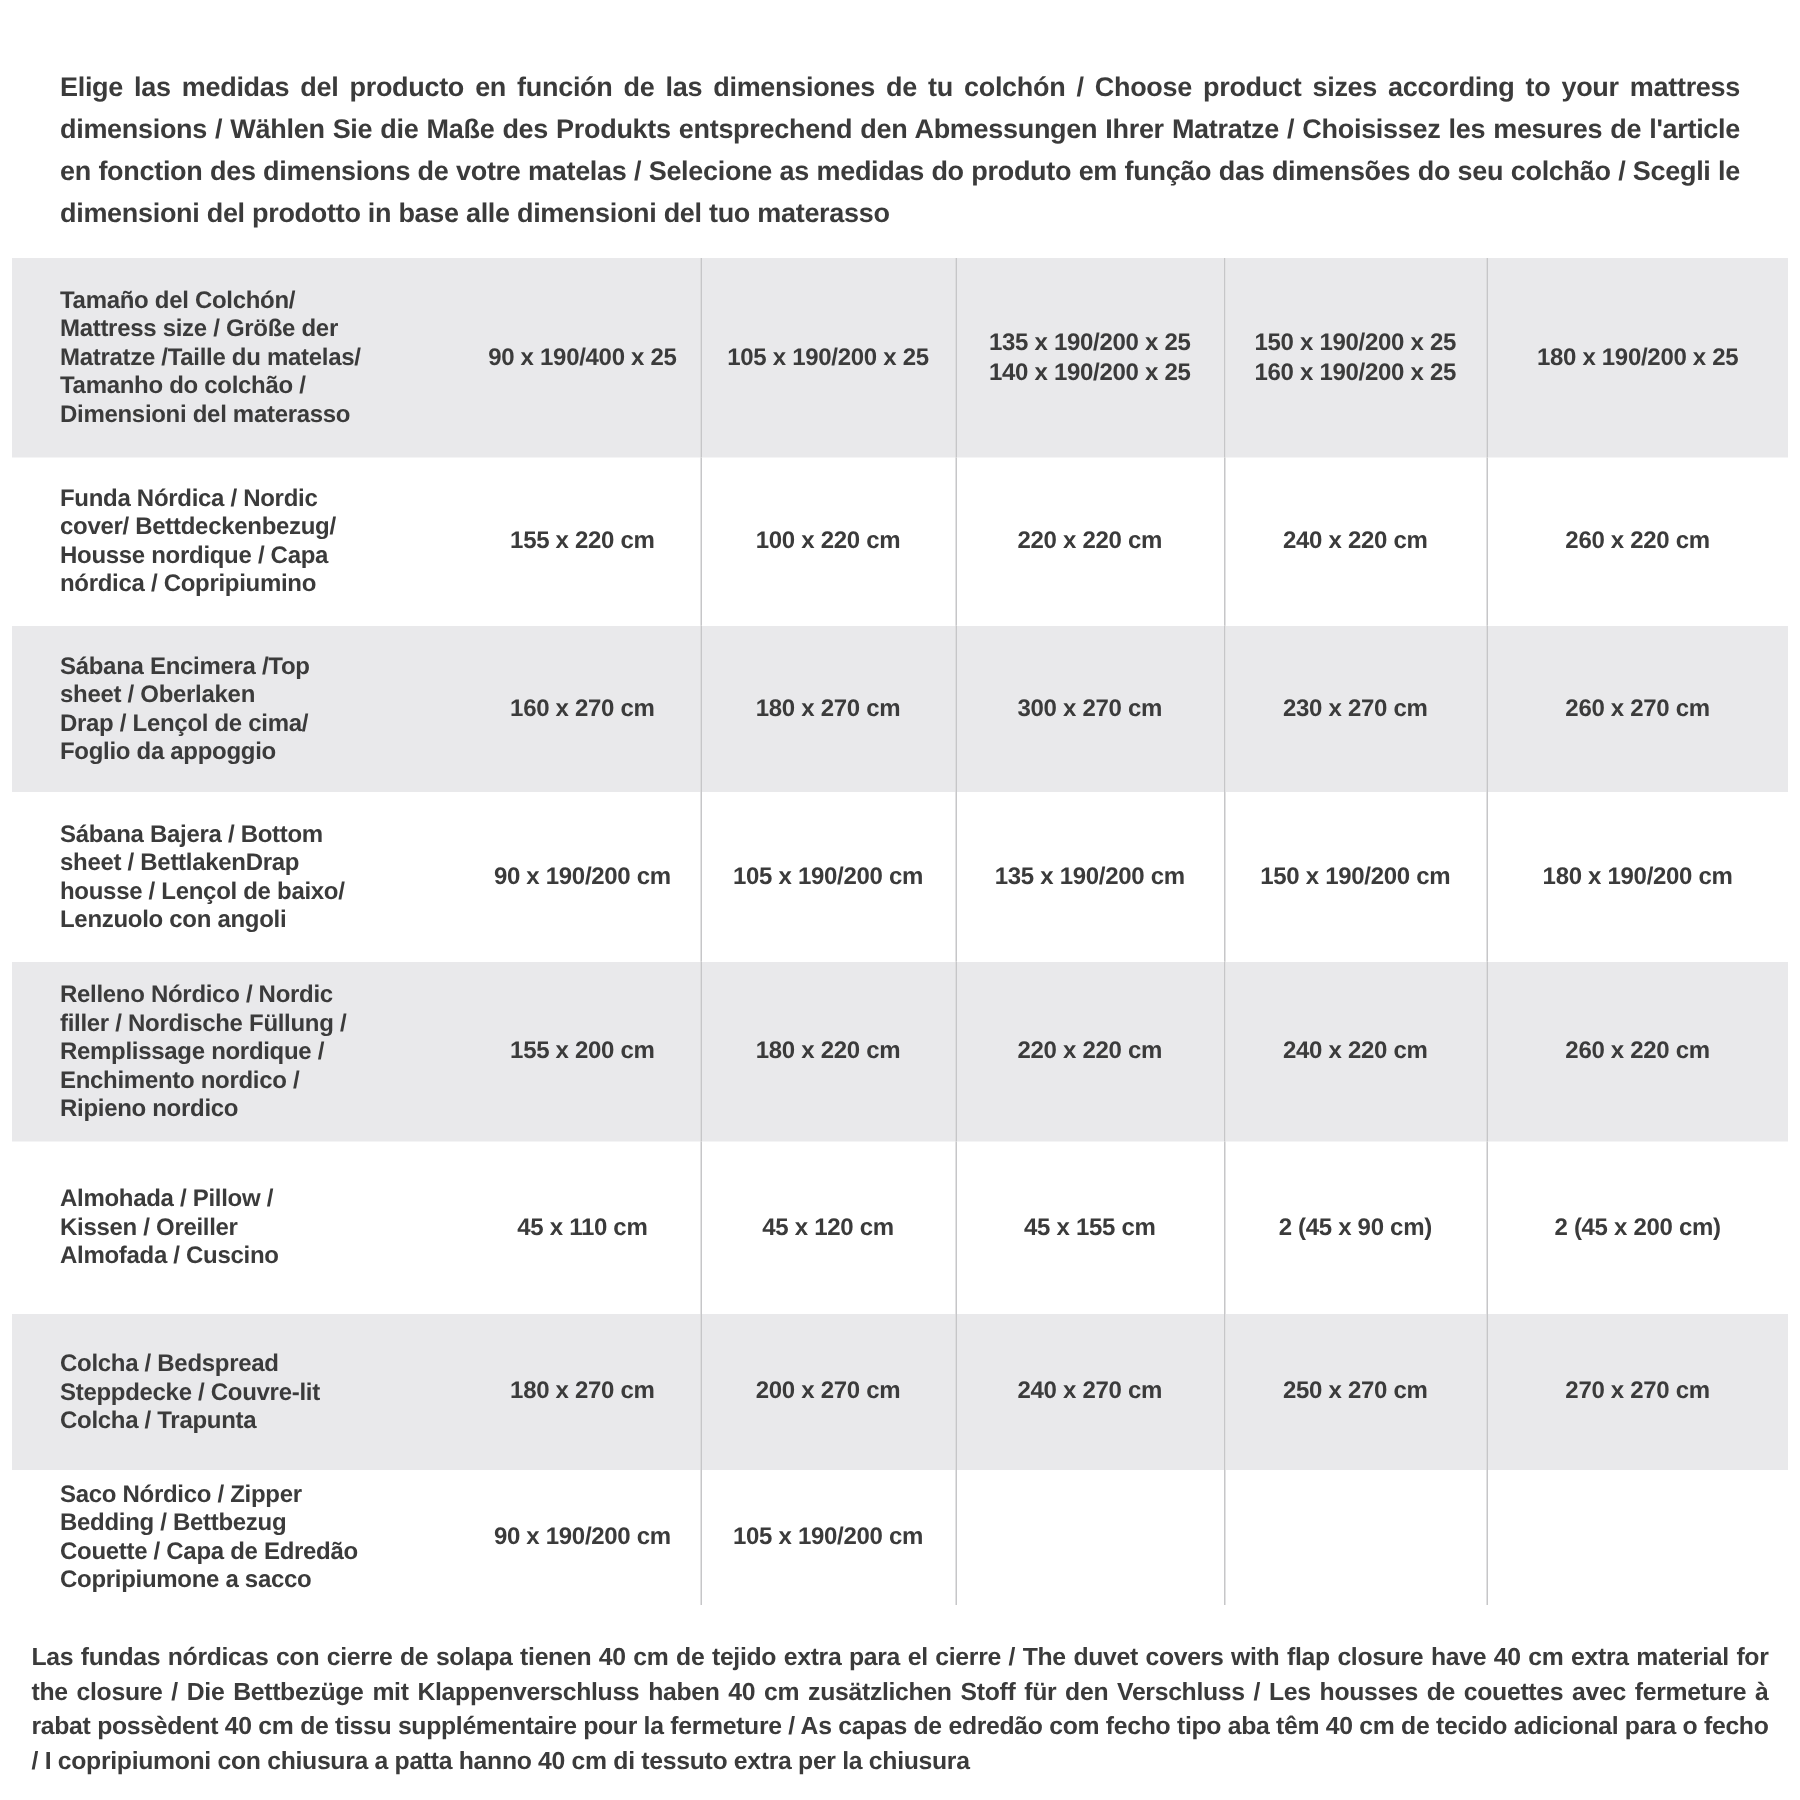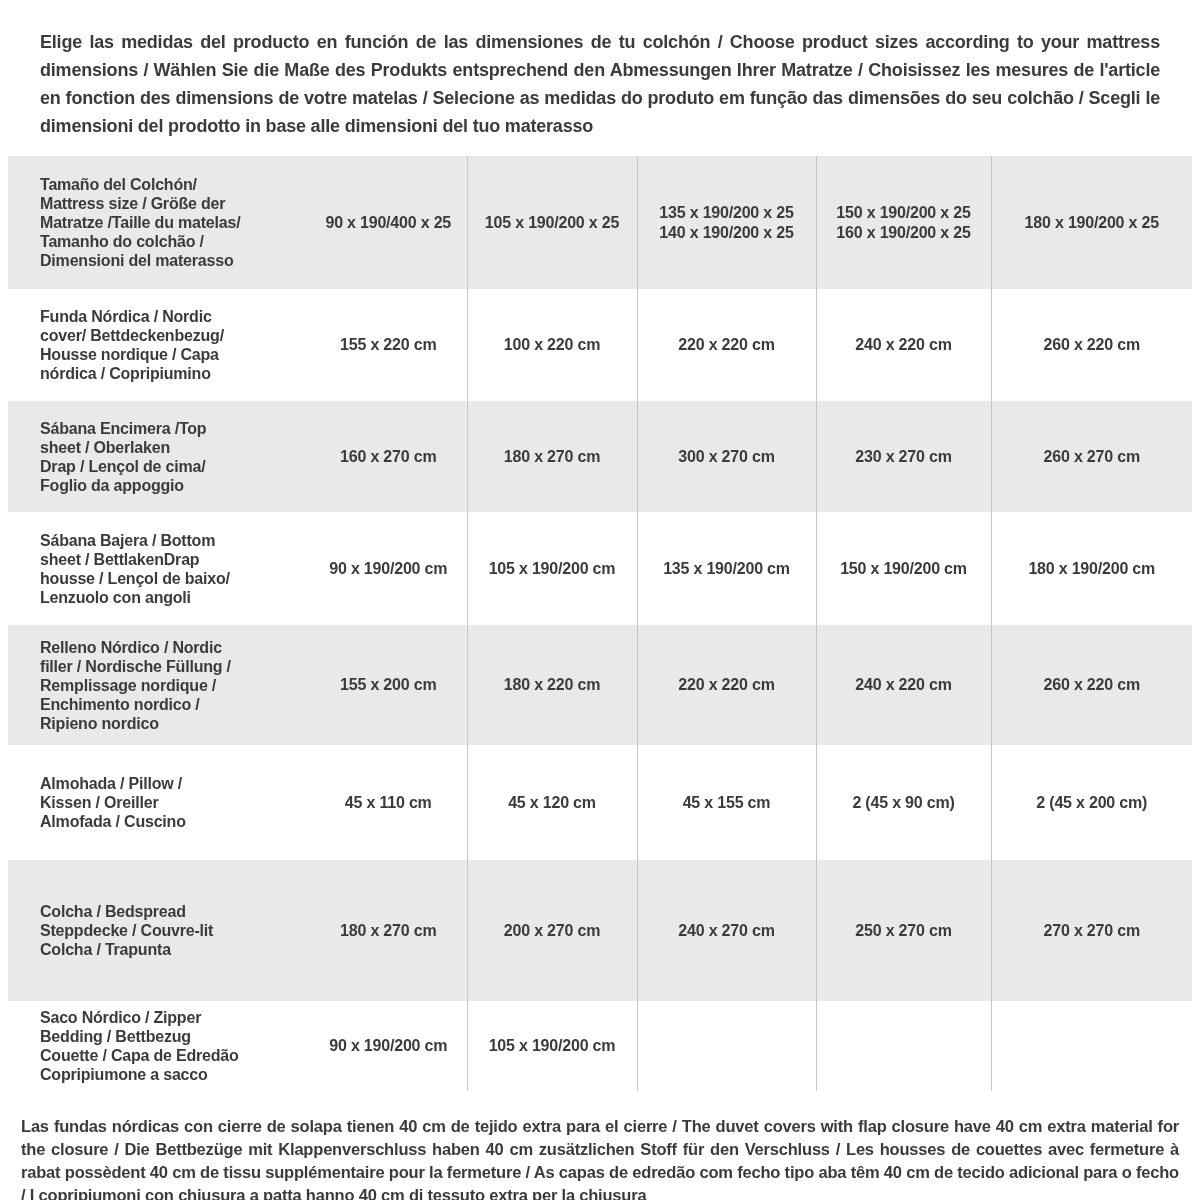--- a/index.html
+++ b/index.html
@@ -13,21 +13,21 @@
     color: #3b3b3b;
     -webkit-font-smoothing: antialiased;
   }
   .page {
     width: 1200px;
     height: 1200px;
     box-sizing: border-box;
     overflow: hidden;
   }
   .intro {
-    margin: 0 40px;
+    margin: 16px 40px;
     padding-top: 28px;
     font-size: 18px;
     line-height: 28px;
     letter-spacing: -0.2px;
     text-align: justify;
   }
   table.size-table {
     border-collapse: collapse;
     table-layout: fixed;
     margin: 16px 0 0 8px;
@@ -148,21 +148,21 @@
       <tr style="height:115px">
         <td class="label-cell">Almohada / Pillow /
 Kissen / Oreiller
 Almofada / Cuscino</td>
         <td>45 x 110 cm</td>
         <td>45 x 120 cm</td>
         <td>45 x 155 cm</td>
         <td>2 (45 x 90 cm)</td>
         <td>2 (45 x 200 cm)</td>
       </tr>
-      <tr style="height:141px">
+      <tr style="height:104px">
         <td class="label-cell">Colcha / Bedspread
 Steppdecke / Couvre-lit
 Colcha / Trapunta</td>
         <td>180 x 270 cm</td>
         <td>200 x 270 cm</td>
         <td>240 x 270 cm</td>
         <td>250 x 270 cm</td>
         <td>270 x 270 cm</td>
       </tr>
       <tr style="height:90px">

